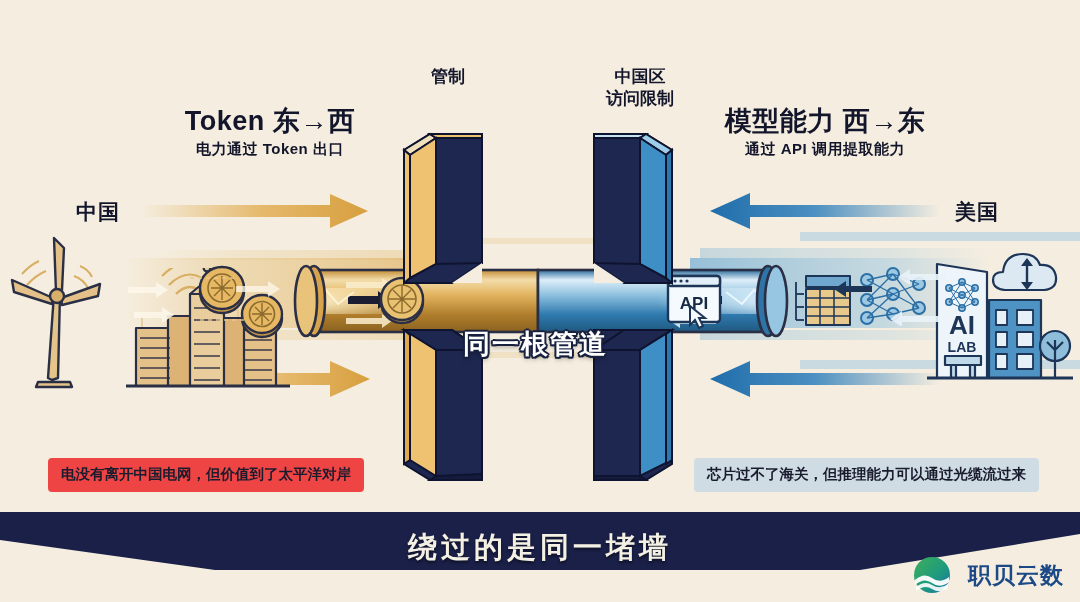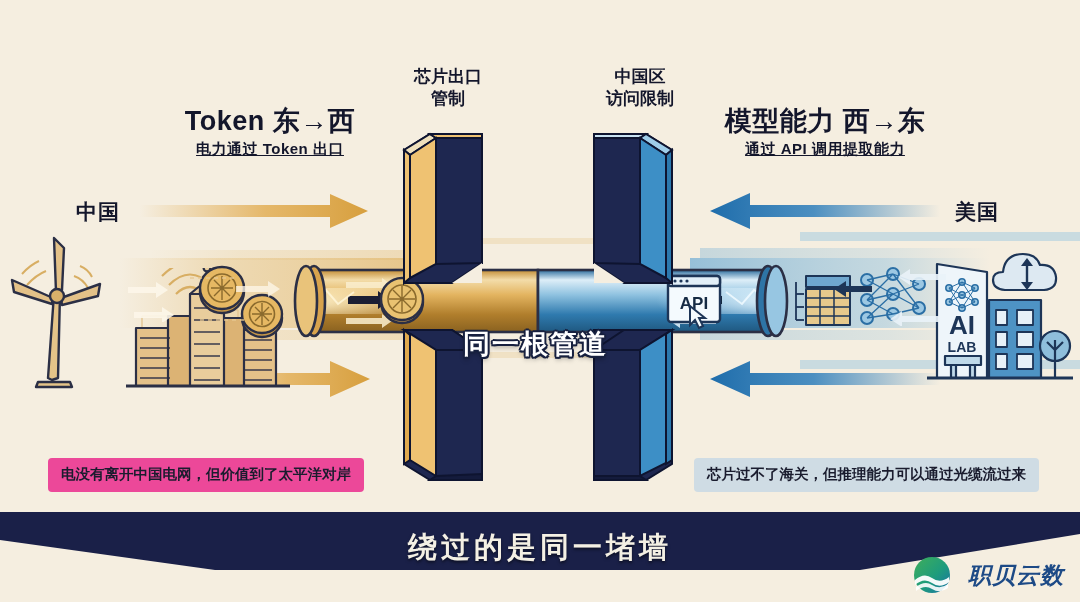--- a/index.html
+++ b/index.html
@@ -19,21 +19,21 @@
   
   .side-head {
     position: absolute;
     text-align: center;
     color: #13162B;
     font-weight: bold;
     letter-spacing: .5px;
     white-space: nowrap;
   }
   .side-head .t1 { font-size: 27px; line-height: 32px; }
-  .side-head .t2 { font-size: 15px; line-height: 24px; font-weight: bold; text-decoration: underline; }
+  .side-head .t2 { font-size: 15px; line-height: 24px; font-weight: bold; }
 
   .wall-label {
     position: absolute;
     text-align: center;
     color: #13162B;
     font-weight: bold;
     font-size: 17px;
     line-height: 22px;
     white-space: nowrap;
   }
@@ -67,21 +67,21 @@
   
   .caption {
     position: absolute;
     font-size: 14.5px;
     font-weight: bold;
     color: #1A1C2E;
     padding: 7px 13px 8px 13px;
     border-radius: 4px;
     white-space: nowrap;
   }
-  .caption.gold { background: #ec4899; }
+  .caption.gold { background: #ef4444; }
   .caption.blue { background: #CFDCE4; }
 
   
   #banner {
     position: absolute;
     left: 0; top: 512px;
     width: 1080px; height: 90px;
     background: #1A2048;
     clip-path: polygon(0 0, 1080px 0, 1080px 22px, 860px 58px, 215px 58px, 0 28px);
     z-index: 60;
@@ -98,21 +98,20 @@
     z-index: 61;
     text-shadow: 0 2px 3px rgba(0,0,0,.5);
   }
 
   
   #logo {
     position: absolute;
     right: 16px; bottom: 8px;
     display: flex; align-items: center; gap: 17px;
     z-index: 70;
-    font-style: italic;
   }
   #logo .txt {
     font-size: 23px; font-weight: bold;
     color: #1D4A86; letter-spacing: 1px;
   }
 
   svg { display: block; }
 </style>
 </head>
 <body>
@@ -511,21 +510,20 @@
     <div class="t1">Token 东→西</div>
     <div class="t2">电力通过 Token 出口</div>
   </div>
 
   <div class="side-head" style="left:700px; top:105px; width:250px;">
     <div class="t1">模型能力 西→东</div>
     <div class="t2">通过 API 调用提取能力</div>
   </div>
 
   <div class="wall-label" style="left:368px; top:66px; width:160px;">
-    <div>芯片出口</div>
     <div>管制</div>
   </div>
 
   <div class="wall-label" style="left:560px; top:66px; width:160px;">
     <div>中国区</div>
     <div>访问限制</div>
   </div>
 
   <div class="country-label" style="left:76px; top:192px;">中国</div>
   <div class="country-label" style="left:955px; top:192px;text-align:right;">美国</div>

